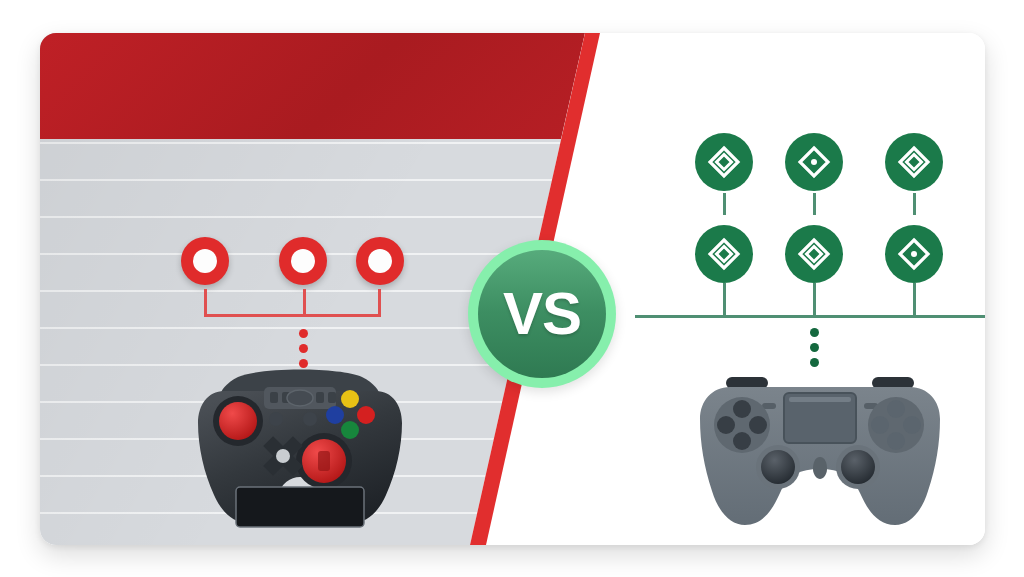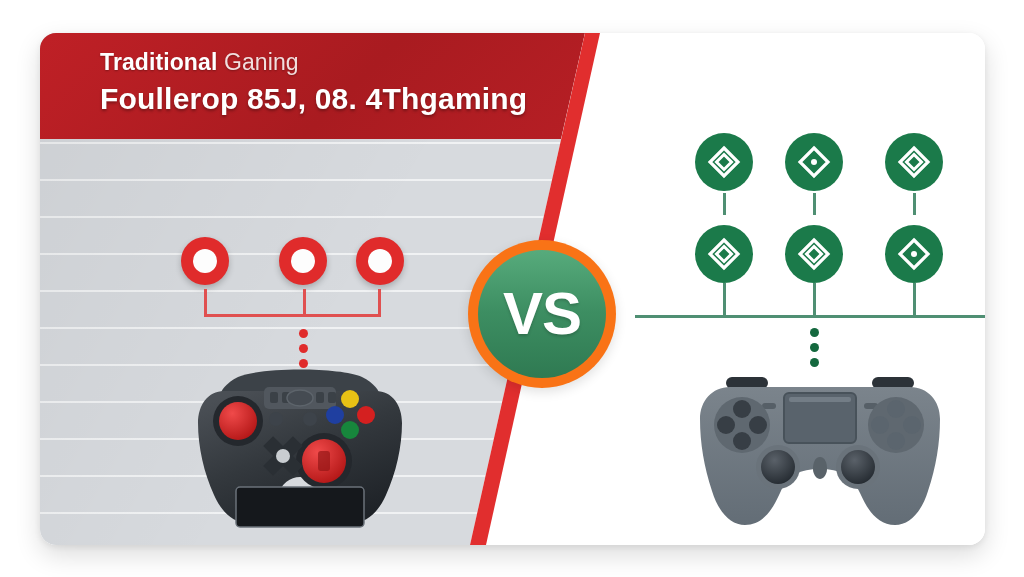--- a/index.html
+++ b/index.html
@@ -84,21 +84,21 @@
   .gstem{position:absolute;width:3px;background:#4f8f73;}
   .gline{position:absolute;left:595px;top:282px;width:355px;height:3px;background:#4f8f73;}
   .gdot{position:absolute;width:9px;height:9px;border-radius:50%;background:#14683e;}
   .gdot.e1{left:770px;top:295px;}
   .gdot.e2{left:770px;top:310px;}
   .gdot.e3{left:770px;top:325px;}
 
   
   .vs{
     position:absolute;left:428px;top:207px;width:148px;height:148px;border-radius:50%;
-    background:#f97316;display:flex;align-items:center;justify-content:center;
+    background:#86efac;display:flex;align-items:center;justify-content:center;
     box-shadow:0 4px 12px rgba(0,0,0,.12);
   }
   .vs-inner{width:128px;height:128px;border-radius:50%;
     background:linear-gradient(180deg,#57ab7c 0%,#3d8e62 48%,#2f7a52 100%);
     display:flex;align-items:center;justify-content:center;}
   .vs-txt{color:#ffffff;font-size:60px;font-weight:700;letter-spacing:-1px;
     line-height:60px;text-shadow:0 2px 3px rgba(0,0,0,.18);}
 
   
   .pad-left{position:absolute;left:150px;top:330px;width:220px;height:180px;}
@@ -281,27 +281,20 @@
 
           <rect x="46" y="124" width="128" height="40" rx="4" fill="#15181c" stroke="#6b727a" stroke-width="1.5"></rect>
         </svg>
       </div>
 
       <div class="red-band"></div>
     </div>
 
     <div class="red-stripe"></div>
 
-    <div class="head-wrap">
-      <div class="head-top">
-        <span class="strong">Traditional</span>
-        <span class="light">Ganing</span>
-      </div>
-      <div class="head-main">Foullerop 85J, 08. 4Thgaming</div>
-    </div>
 
     <div class="vs">
       <div class="vs-inner">
         <span class="vs-txt">VS</span>
       </div>
     </div>
 
   </div>
 </div>
 

